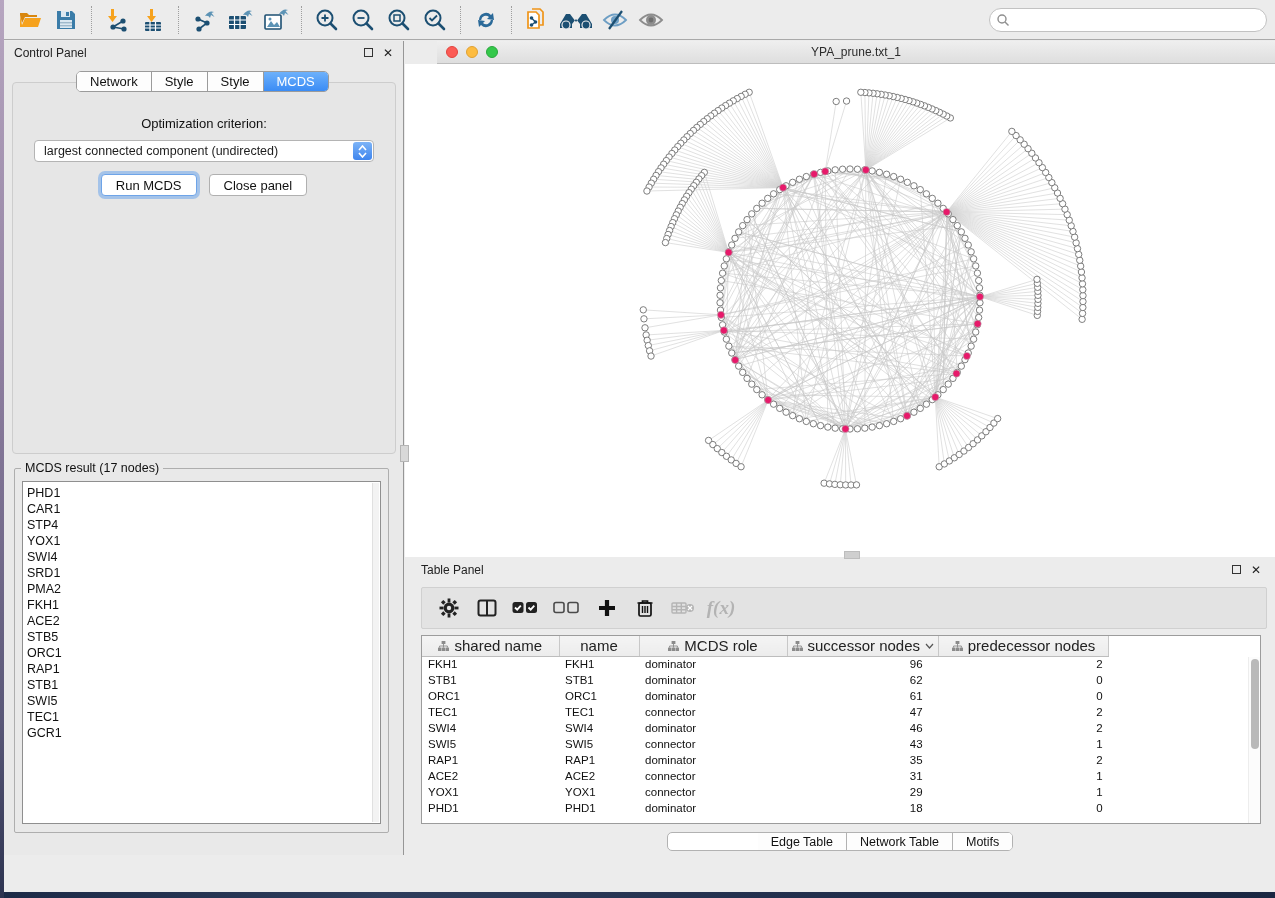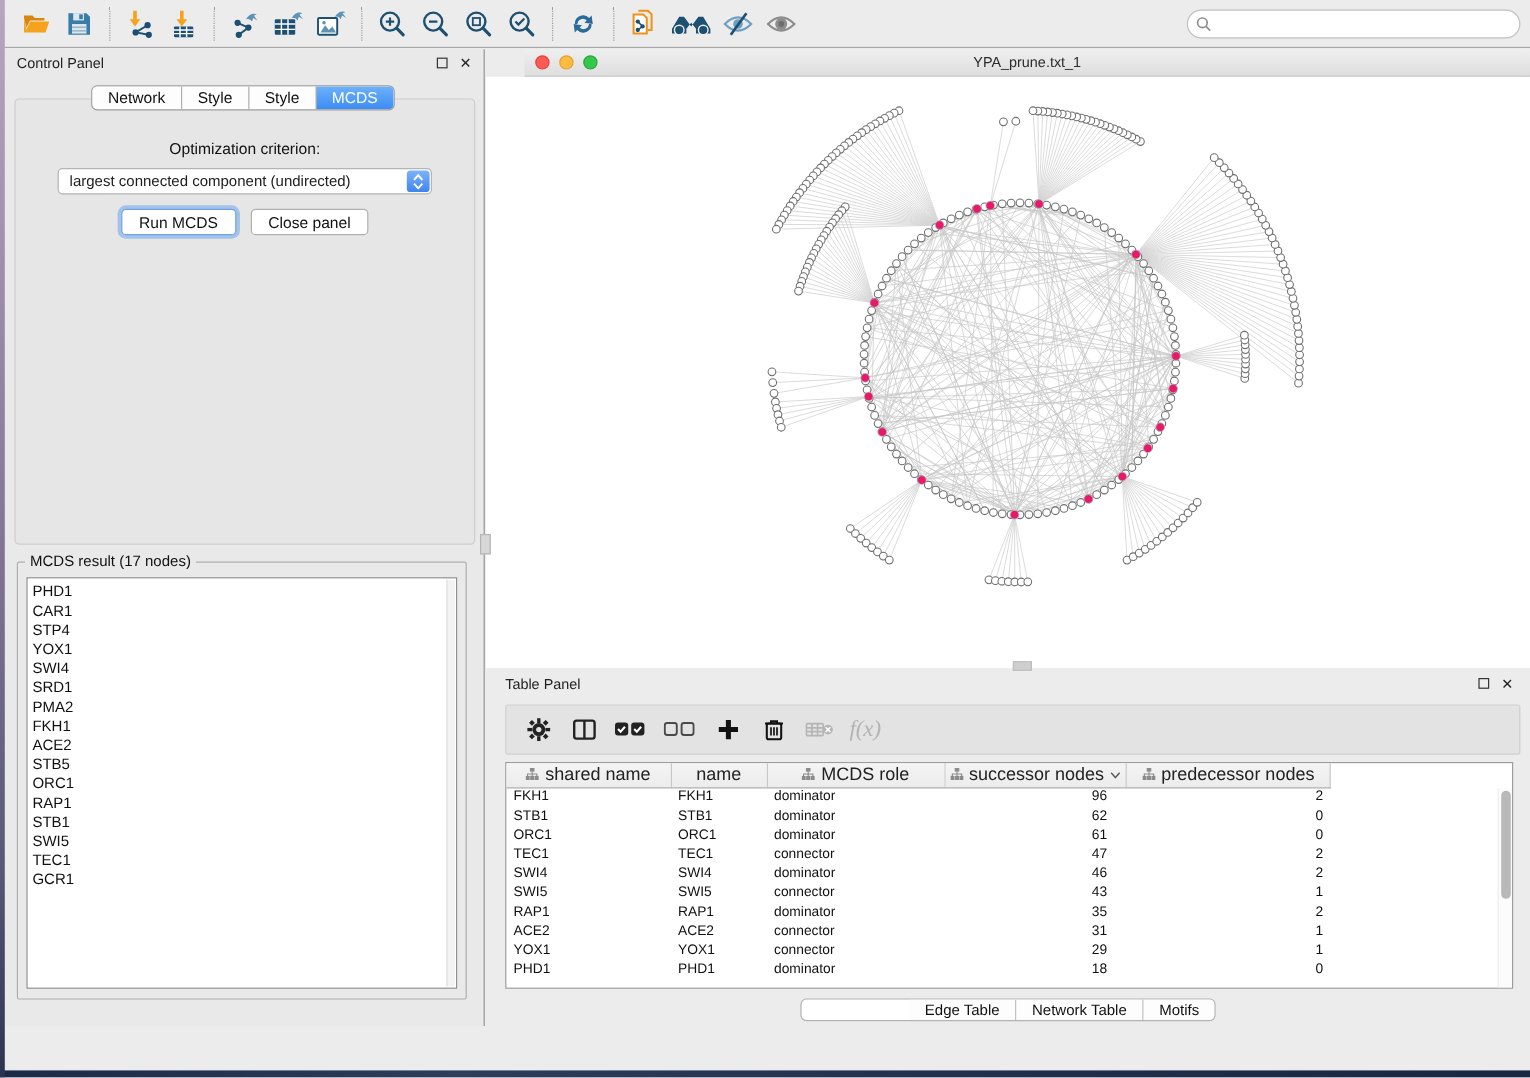--- a/index.html
+++ b/index.html
@@ -41,21 +41,21 @@
   .cp-tabs { position:absolute; left:72px; top:30px; display:flex; border:1px solid #9b9b9b;
     border-radius:5px; overflow:hidden; background:#fff; height:21px; z-index:2; }
   .seg { padding:0 13px; display:flex; align-items:center; font-size:13px; background:#fdfdfd;
     border-right:1px solid #9b9b9b; color:#111; cursor:default; }
   .seg:last-child { border-right:none; }
   .seg.sel { background:linear-gradient(180deg,#6db1fb,#3b8cf5); color:#fff; }
 
   .cp-content { position:absolute; left:8px; top:41px; width:384px; height:372px;
     background:#e6e6e6; border:1px solid #cdcdcd; border-radius:4px; }
   .opt-label { text-align:center; margin-top:33px; font-size:13px; color:#111; }
-  .crit-select { position:relative; margin:9px auto 0; width:312px; height:22px; background:#fff;
+  .crit-select { position:relative; margin:9px auto 0; width:340px; height:22px; background:#fff;
     border:1px solid #b4b4b4; border-radius:4px; display:flex; align-items:center;
     padding:0 26px 0 9px; font-size:12.5px; cursor:default; }
   .crit-stepper { position:absolute; right:1px; top:1px; width:19px; height:18px; border-radius:3px;
     background:linear-gradient(180deg,#7db4f7,#3f85ee); display:flex; flex-direction:column;
     align-items:center; justify-content:center; gap:1px; }
   .crit-stepper svg { display:block; }
   .btn-row { display:flex; justify-content:center; gap:12px; margin-top:12px; }
   .pbtn { height:22px; padding:0 14px; background:#fff; border:1px solid #b0b0b0; border-radius:4px;
     font-size:13px; font-family:inherit; color:#111; cursor:default; }
   .pbtn.focus { border-color:#6ea4e8; box-shadow:0 0 0 3px rgba(110,165,235,.55); }
@@ -88,21 +88,21 @@
 
   .h-splitter-handle { position:absolute; left:439px; top:510px; width:16px; height:8px;
     background:#cfcfcf; border:1px solid #bdbdbd; z-index:3; }
 
   
   #table-panel { position:absolute; left:0; top:516px; right:0; bottom:0; background:#ececec; }
   #table-panel .panel-titlebar { padding:0 14px 0 16px; height:26px; }
   .tp-toolbar { position:absolute; left:16px; top:30px; right:8px; height:42px; background:#e3e3e3;
     border:1px solid #d0d0d0; border-radius:2px; display:flex; align-items:center; padding:0 10px; gap:4px; }
   .ttbtn { width:34px; height:32px; display:flex; align-items:center; justify-content:center; }
-  .fx { font-family:"Liberation Serif","DejaVu Serif",serif; font-style:italic; font-size:19px; color:#b3b3b3; }
+  .fx { font-family:"Liberation Serif","DejaVu Serif",serif; font-style:italic; font-size:19px; color:#b3b3b3;font-weight:bold; }
 
   .table-wrap { position:absolute; left:16px; top:78px; right:14px; height:189px; background:#fff;
     border:1px solid #9c9c9c; overflow:hidden; }
   table { border-collapse:collapse; table-layout:fixed; }
   thead th { height:20px; background:linear-gradient(180deg,#f4f4f4,#ececec);
     border-right:1px solid #c8c8c8; border-bottom:1px solid #bdbdbd; font-weight:normal;
     font-size:15px; color:#222; text-align:center; white-space:nowrap; overflow:hidden; }
   thead th .hwrap { display:flex; align-items:center; justify-content:center; gap:5px; padding:0 4px; }
   tbody td { height:16px; font-size:11.5px; color:#111; padding:0 6px; white-space:nowrap; overflow:hidden; }
   td.num { text-align:right; }

